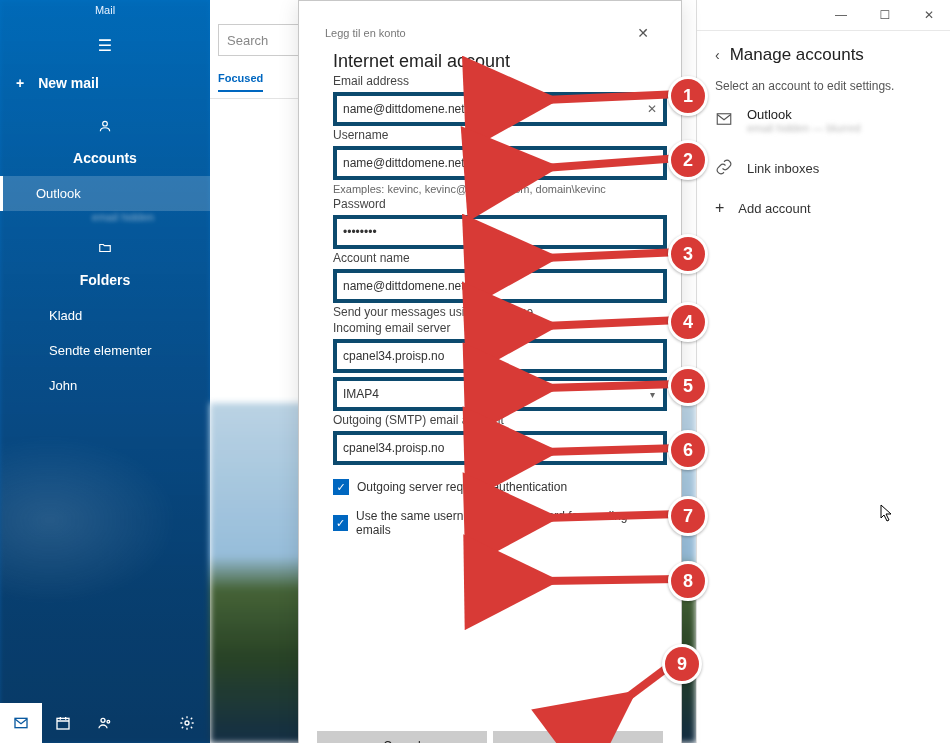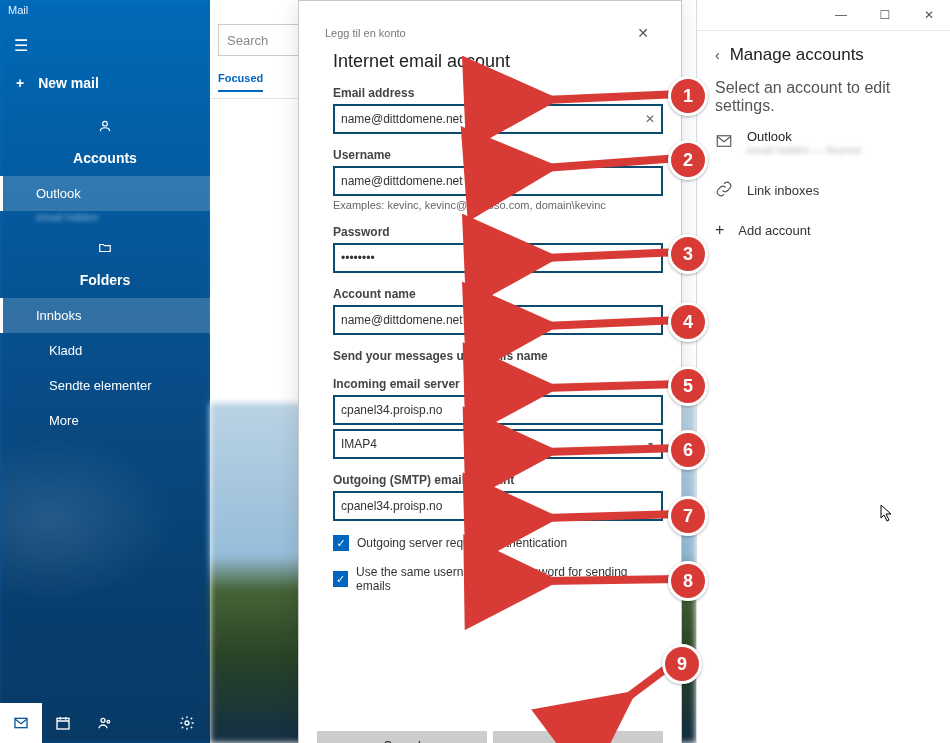--- a/index.html
+++ b/index.html
@@ -1,21 +1,21 @@
 <!DOCTYPE html>
 <html><head>
 <meta charset="utf-8">
 <style>
   html, body { margin: 0; padding: 0; width: 950px; height: 743px; overflow: hidden; font-family: 'Segoe UI', Arial, sans-serif; font-size: 13px; }
   .viewport { position: relative; width: 950px; height: 743px; background: #fff; }
 
   
   .sidebar { position: absolute; left: 0; top: 0; width: 210px; height: 743px;
              background: linear-gradient(180deg, #0170c2 0%, #0a5ca4 55%, #0b4d88 100%);
-             color: #fff; filter: none; }
+             color: #fff; filter: none; text-align: center; }
   .sidebar .blur-bg { position: absolute; inset: 0;
     background:
       radial-gradient(180px 120px at 50px 520px, rgba(255,255,255,0.12), transparent 70%),
       linear-gradient(180deg, rgba(0,0,0,0.05), rgba(0,0,0,0.25) 80%);
     filter: blur(2px); z-index: 0; }
   .sidebar > * { position: relative; z-index: 1; }
   .title-bar { height: 18px; padding: 4px 8px; font-size: 11px; color: #e6f2ff; }
   .hamburger { padding: 10px 14px; font-size: 16px; cursor: pointer; }
   .nav-item { display: flex; align-items: center; gap: 14px; padding: 10px 16px; font-size: 14px; }
   .nav-item.bold { font-weight: 600; }
@@ -41,42 +41,42 @@
 
   
   .dialog { position: absolute; left: 298px; top: 0; width: 350px; height: 738px;
             background: #fff; border: 1px solid #c7c7c7; box-shadow: 0 4px 20px rgba(0,0,0,0.12);
             z-index: 100; padding: 16px; }
   .dialog .d-title { display: flex; justify-content: space-between; align-items: center;
             padding: 6px 10px 2px; font-size: 11px; color: #777; }
   .dialog .close-x { font-size: 14px; cursor: pointer; padding: 2px 6px; color: #555; }
   .d-body { padding: 2px 18px 8px; }
   .d-heading { font-size: 18px; color: #222; margin: 4px 0 2px; }
-  .field-lbl { font-size: 12px; color: #444; margin-top: 14px; font-weight: bold; }
-  .field-input { width: 100%; height: 26px; border: 2px solid #0c4a6e; background: #fff;
+  .field-lbl { font-size: 12px; color: #444; margin-top: 2px; }
+  .field-input { width: 100%; height: 26px; border: 4px solid #0c4a6e; background: #fff;
                  padding: 0 6px; font-size: 12px; color: #333; margin-top: 4px; position: relative;
                  display: flex; align-items: center; }
   .field-input .clear-x { position: absolute; right: 6px; top: 50%; transform: translateY(-50%); font-size: 12px; color: #666; }
   .field-input .dropdown-caret { position: absolute; right: 8px; top: 50%; transform: translateY(-50%); color: #666; font-size: 10px; }
   .hint { font-size: 11px; color: #666; margin-top: 3px; }
   .checkrow { display: flex; align-items: center; gap: 8px; margin-top: 14px; font-size: 12px; color: #333; }
   .checkbox { width: 16px; height: 16px; background: #0067c0; color: #fff; display: flex; align-items: center; justify-content: center; font-size: 11px; }
   .dialog-buttons { position: absolute; left: 18px; right: 18px; bottom: 10px; display: flex; gap: 6px; }
   .dlg-btn { flex: 1; height: 30px; background: #ccc; display: flex; align-items: center; justify-content: center;
              font-size: 12px; color: #222; cursor: pointer; }
 
   
   .right { position: absolute; left: 696px; top: 0; width: 254px; height: 743px; background: #fff; border-left: 1px solid #ddd; }
   .window-controls { display: flex; justify-content: flex-end; height: 30px; border-bottom: 1px solid #e8e8e8; }
   .win-btn { width: 44px; height: 30px; display: flex; align-items: center; justify-content: center; color: #555; font-size: 12px; }
   .right .panel { padding: 14px 18px; }
   .panel-title-row { display: flex; align-items: center; gap: 10px; margin-bottom: 14px; }
   .panel-back { font-size: 14px; color: #444; cursor: pointer; }
   .panel-title { font-size: 17px; color: #222; }
-  .panel-hint { font-size: 16px; color: #555; margin-bottom: 14px; }
+  .panel-hint { font-size: 12px; color: #555; margin-bottom: 14px; }
   .acct-row { display: flex; align-items: center; gap: 14px; margin-bottom: 14px; }
   .acct-text .acct-name { font-size: 13px; color: #222; }
   .acct-text .acct-sub { font-size: 11px; color: #bbb; filter: blur(2px); }
   .link-inboxes, .add-account { display: flex; align-items: center; gap: 14px; font-size: 13px; color: #333; padding: 10px 0; }
 
   .cursor { position: absolute; left: 880px; top: 504px; font-size: 14px; color: #000; z-index: 300; }
 
   
   .anno { position: absolute; z-index: 200; }
   .num-circle { width: 34px; height: 34px; border-radius: 50%; background: #d83a36; color: #fff; border: 3px solid #fff;
@@ -115,31 +115,28 @@
     <div class="ghost">email hidden</div>
 
     <div class="nav-item heading">
       <span>
         <svg width="14" height="14" viewBox="0 0 24 24" fill="none" stroke="#fff" stroke-width="2">
             <path d="M3 6h6l2 2h10v10H3z"></path>
           </svg>
       </span>
       <span>Folders</span>
     </div>
-    <div class="nav-item sub active">
-        <span>Innboks</span>
-      </div>
     <div class="nav-item sub">
         <span>Kladd</span>
       </div>
     <div class="nav-item sub">
         <span>Sendte elementer</span>
       </div>
     <div class="nav-item sub">
-        <span>More</span>
+        <span>John</span>
       </div>
 
     <div class="bottom-icons">
       <div class="icon-btn invert">
         <svg width="16" height="16" viewBox="0 0 24 24" fill="none" stroke="#0b5aa0" stroke-width="2">
             <rect x="3" y="5" width="18" height="14"></rect>
             <path d="M3 6l9 7 9-7"></path>
           </svg>
       </div>
       <div class="icon-btn">

